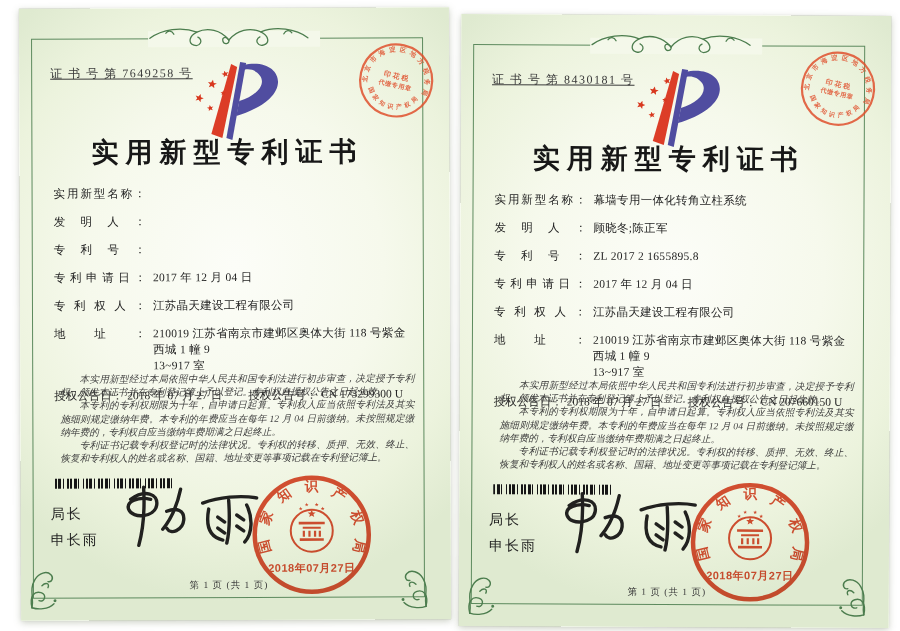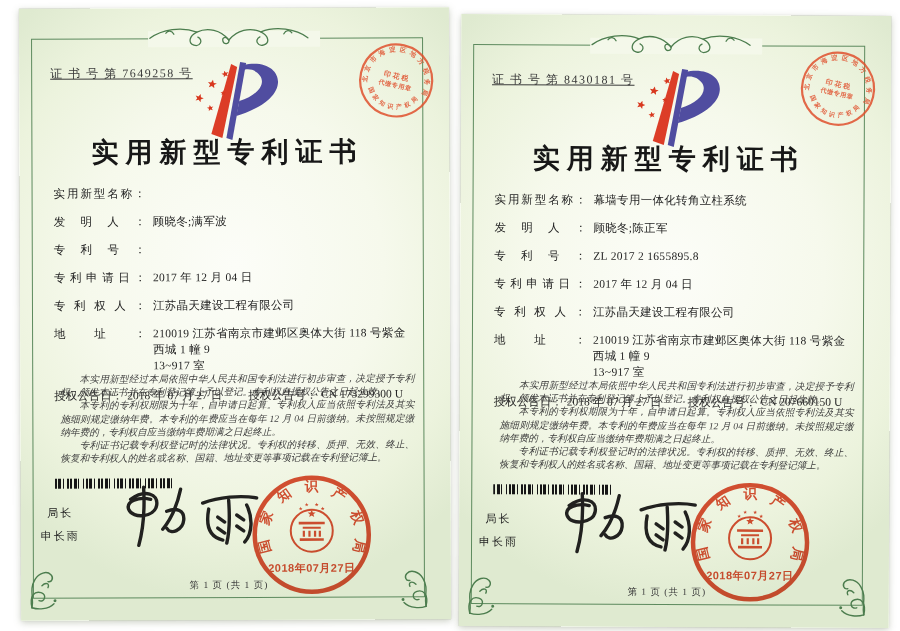--- a/index.html
+++ b/index.html
@@ -46,22 +46,22 @@
   .grant .gv{padding-left:4px;}
   .grant .g2{margin-left:26px;}
 
   .paras{position:absolute;left:40px;right:36px;top:364px;font-size:9.6px;line-height:13.2px;
     color:#3e3e3e;font-style:italic;text-align:justify;}
   .paras p{margin:0;text-indent:2em;}
 
   .barcode{position:absolute;left:34px;top:470px;width:120px;height:10px;
     background:repeating-linear-gradient(90deg,#161616 0 2px,transparent 2px 3.5px,#161616 3.5px 6.5px,transparent 6.5px 8px,#161616 8px 9px,transparent 9px 12.5px,#161616 12.5px 14px,transparent 14px 15.5px);}
 
-  .director{position:absolute;left:20px;top:497px;font-family:"Liberation Sans","DejaVu Sans",sans-serif;
-    font-size:11px;color:#1f1f1f;letter-spacing:2px;text-align:center;}
+  .director{position:absolute;left:30px;top:497px;font-family:"Liberation Sans","DejaVu Sans",sans-serif;
+    font-size:14px;color:#1f1f1f;letter-spacing:2px;}
   .director div{margin-bottom:8px;}
 
   .signature{position:absolute;left:94px;top:474px;width:150px;height:70px;}
   .signature path{stroke:#21211f;stroke-width:3.4;fill:none;stroke-linecap:round;stroke-linejoin:round;}
 
   .seal{position:absolute;left:228px;top:464px;width:126px;height:126px;mix-blend-mode:multiply;opacity:.93;}
   .seal .ring{fill:none;stroke:#dc4426;stroke-width:4.5;}
   .seal text{fill:#dc4426;font-weight:700;}
   .seal .seal-date{font-size:11px;text-anchor:middle;letter-spacing:.5px;font-family:"Liberation Sans","DejaVu Sans",sans-serif;}
   .emb *{fill:#dc4426;}
@@ -140,21 +140,20 @@
   </svg>
 
   <h1 class="title">实用新型专利证书</h1>
 
   <div class="fields">
     <div class="row">
       <span class="lbl">实用新型名称：</span>
     </div>
     <div class="row">
       <span class="lbl">发明人：</span>
-      <span class="val">顾晓冬;满军波</span>
     </div>
     <div class="row">
       <span class="lbl">专利号：</span>
     </div>
     <div class="row">
       <span class="lbl">专利申请日：</span>
       <span class="val">2017 年 12 月 04 日</span>
     </div>
     <div class="row">
       <span class="lbl">专利权人：</span>

